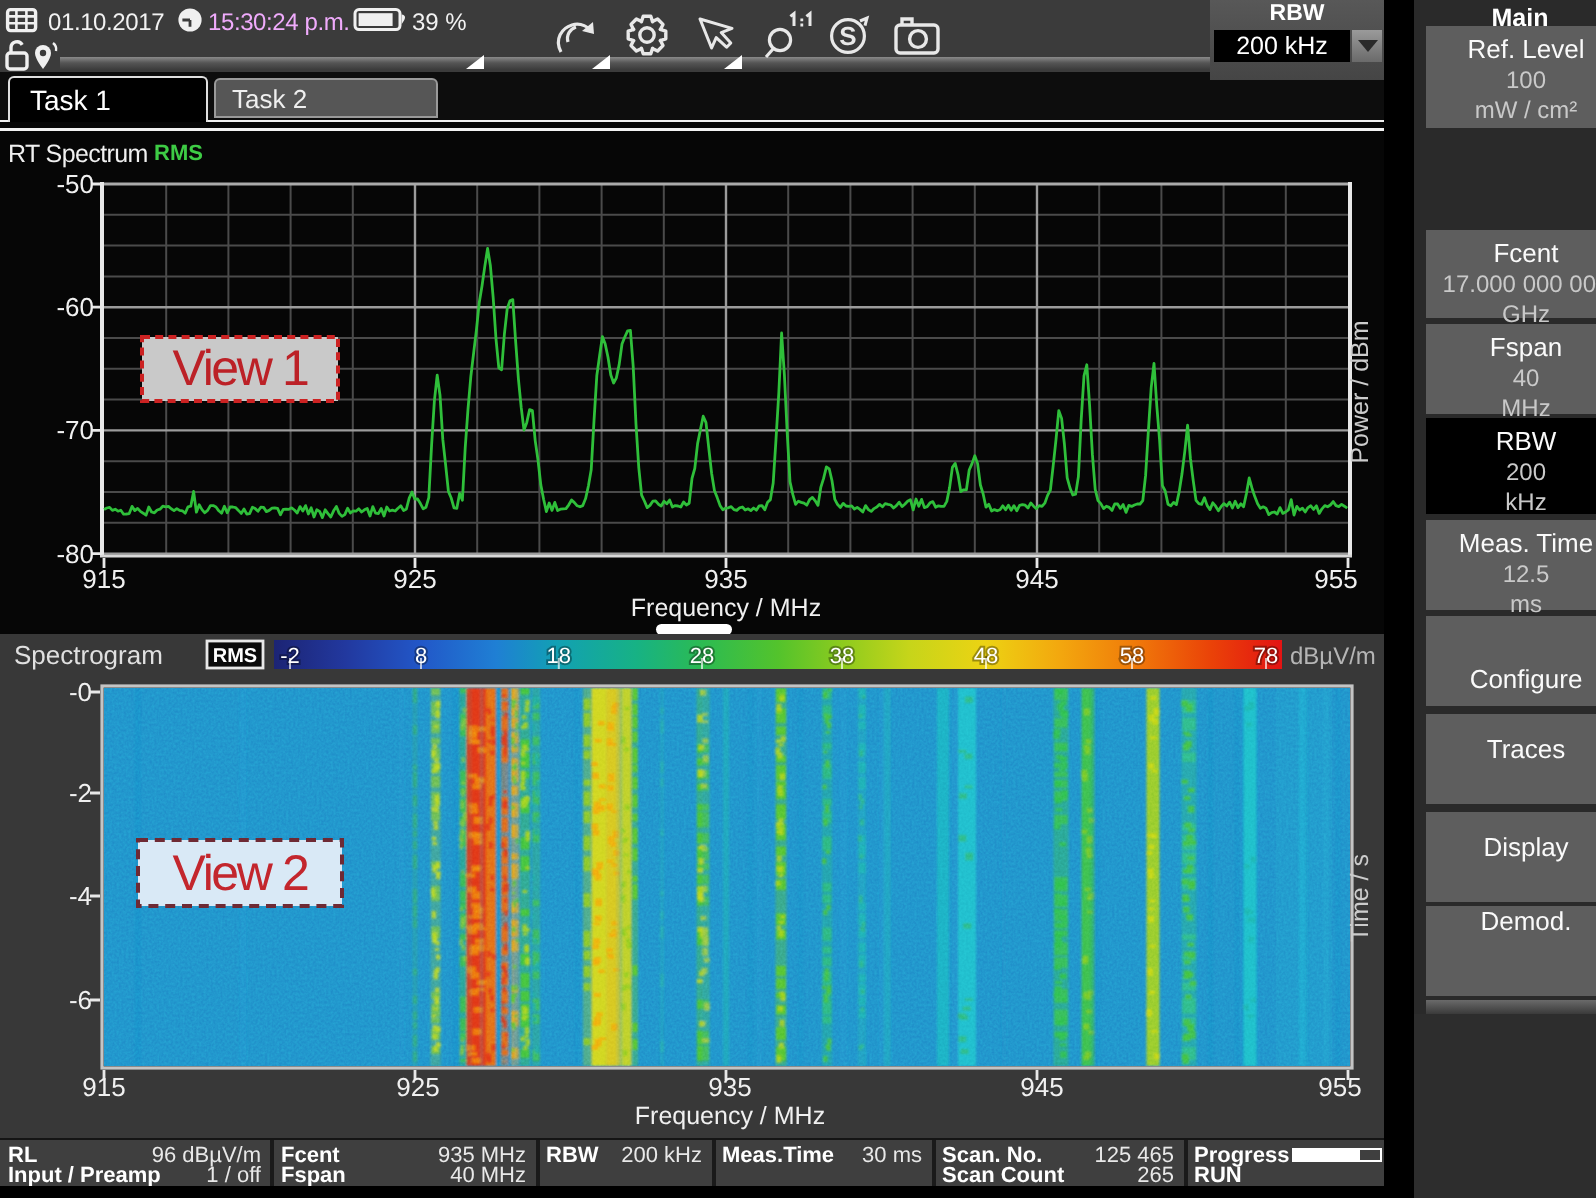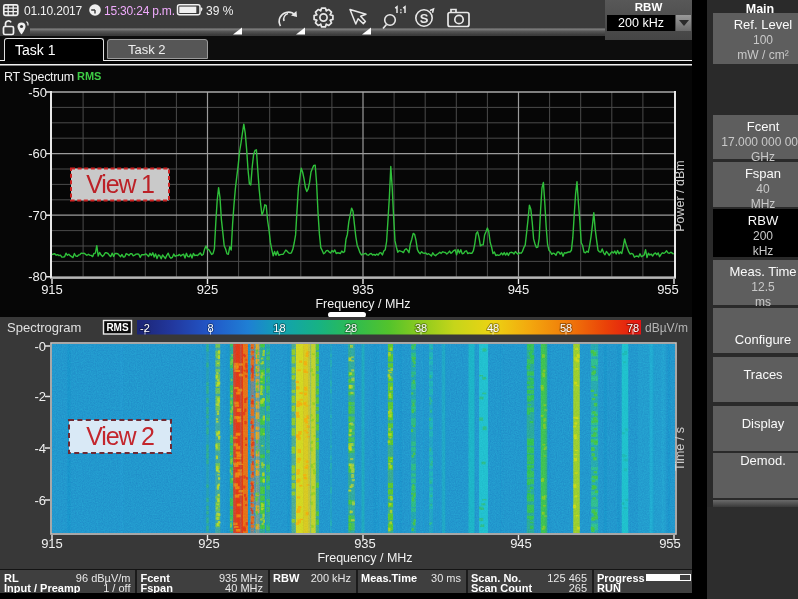--- a/index.html
+++ b/index.html
@@ -1,21 +1,21 @@
 <!DOCTYPE html>
 <html><head><meta charset="utf-8"><style>
 *{margin:0;padding:0;box-sizing:border-box}
 body{width:798px;height:599px;overflow:hidden;background:#000;font-family:"Liberation Sans",sans-serif}
 #page{position:relative;width:798px;height:599px;background:#000}
 .abs{position:absolute}
 .ft{filter:blur(0px)}
 #topbar{left:0;top:0;width:692px;height:36px;background:#3b3b3b}
 #tabstrip{left:0;top:36px;width:692px;height:25px;background:#0d0d0d;border-bottom:1.5px solid #f0f0f0}
 .tab1{position:absolute;left:4px;top:1.5px;width:100px;height:24px;background:#000;border:1.5px solid #e0e0e0;border-bottom:none;border-radius:3px 3px 0 0;color:#fff;font-size:14px;line-height:22px;padding-left:10px}
-.tab2{position:absolute;left:107px;top:3px;width:101px;height:20px;background:#565656;border:1px solid #9a9a9a;border-radius:3px 3px 0 0;color:#efefef;font-size:13px;line-height:19px;padding-left:20px}
+.tab2{position:absolute;left:107px;top:3px;width:112px;height:20px;background:#565656;border:1px solid #9a9a9a;border-radius:3px 3px 0 0;color:#efefef;font-size:13px;line-height:19px;padding-left:8px}
 #rbwpanel{left:605px;top:0;width:87px;height:40px;background:linear-gradient(#585858,#454545);z-index:5}
 #statusbar{left:0;top:569px;width:692px;height:24px;background:#3f3f3f;border-top:1px solid #141414;color:#e8e8e8;font-size:11px}
 .fld{position:absolute;top:0;height:24px}
 .fld .l1,.fld .l2{position:absolute;left:4px;right:4px;height:11px}
 .fld .l1{top:1.5px}.fld .l2{top:12px}
 .bl{font-weight:bold;color:#fff;float:left;filter:blur(0px)}
 .vl{float:right;color:#e8e8e8;filter:blur(0px)}
 .sep{position:absolute;top:0;width:2px;height:24px;background:#1a1a1a}
 #sidebar{left:707px;top:0;width:106px;height:599px;background:#2a2a2a}
 .sbtn{position:absolute;left:6px;width:100px;background:#5e5e5e;color:#fafafa;text-align:center}

